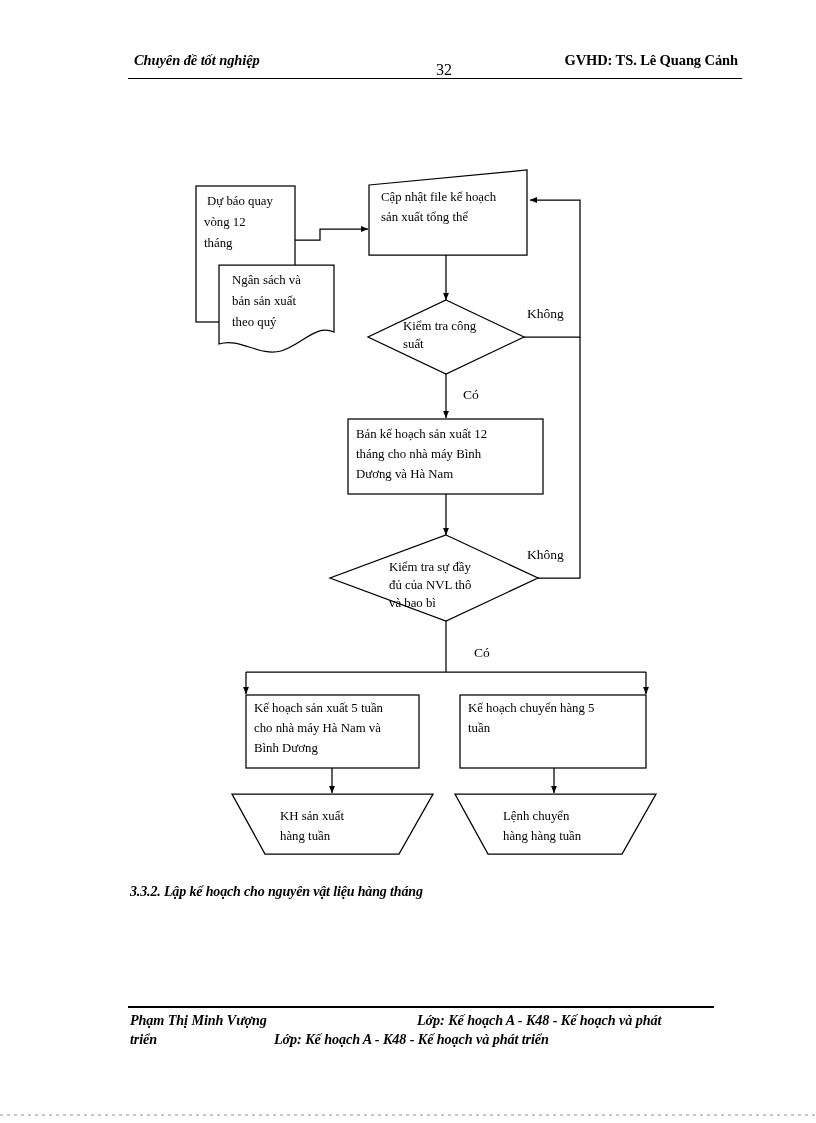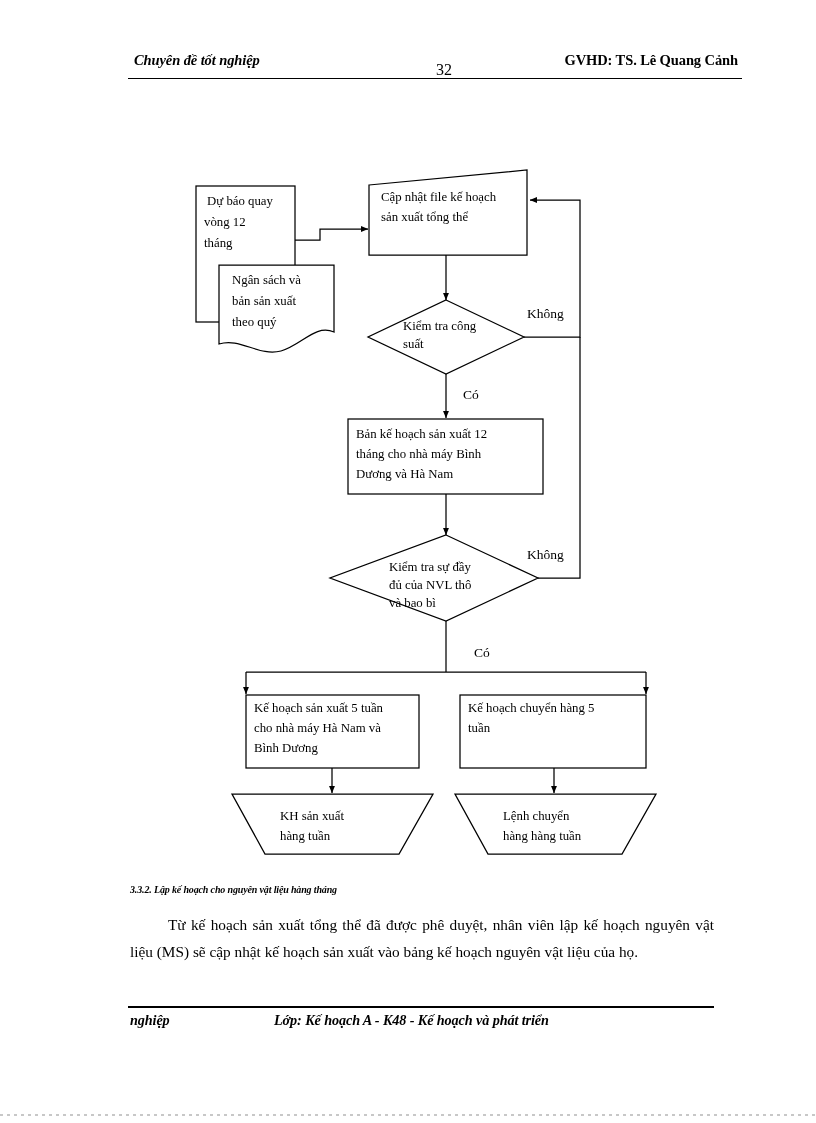--- a/index.html
+++ b/index.html
@@ -95,21 +95,21 @@
   }
 
   
   .sec-heading {
     position: absolute;
     left: 130px;
     top: 884px;
     width: 600px;
     font-style: italic;
     font-weight: bold;
-    font-size: 10px;
+    font-size: 14px;
     letter-spacing: -0.15px;
   }
   .para {
     position: absolute;
     left: 130px;
     top: 911px;
     width: 584px;
     font-size: 15.3px;
     line-height: 27px;
     text-align: justify;
@@ -292,24 +292,27 @@
         <text x="527" y="318">Không</text>
         <text x="463" y="399">Có</text>
         <text x="527" y="559">Không</text>
         <text x="474" y="657">Có</text>
       </g>
     </svg>
   </div>
 
   <div class="sec-heading">3.3.2. Lập kế hoạch cho nguyên vật liệu hàng tháng</div>
 
-  <div class="para">Từ kế hoạch sản xuất tổng thể đã được phê duyệt, nhân viên lập kế hoạch nguyên vật liệu (MS) sẽ cập nhật kế hoạch sản xuất vào bảng kế hoạch nguyên vật liệu của họ.</div>
 
   <div class="footer-rule"></div>
   <div class="footer">
+    <div class="f-row1">
+      <span class="f-name">Phạm Thị Minh Vượng</span>
+      <span class="f-class1">Lớp: Kế hoạch A - K48 - Kế hoạch và phát</span>
+    </div>
     <div class="f-row2">
-      <span class="f-cont">nghiệp</span>
+      <span class="f-cont">triển</span>
       <span class="f-class2">Lớp: Kế hoạch A - K48 - Kế hoạch và phát triển</span>
     </div>
   </div>
 
   <div class="scan-edge"></div>
 </div>
 
 </body></html>

